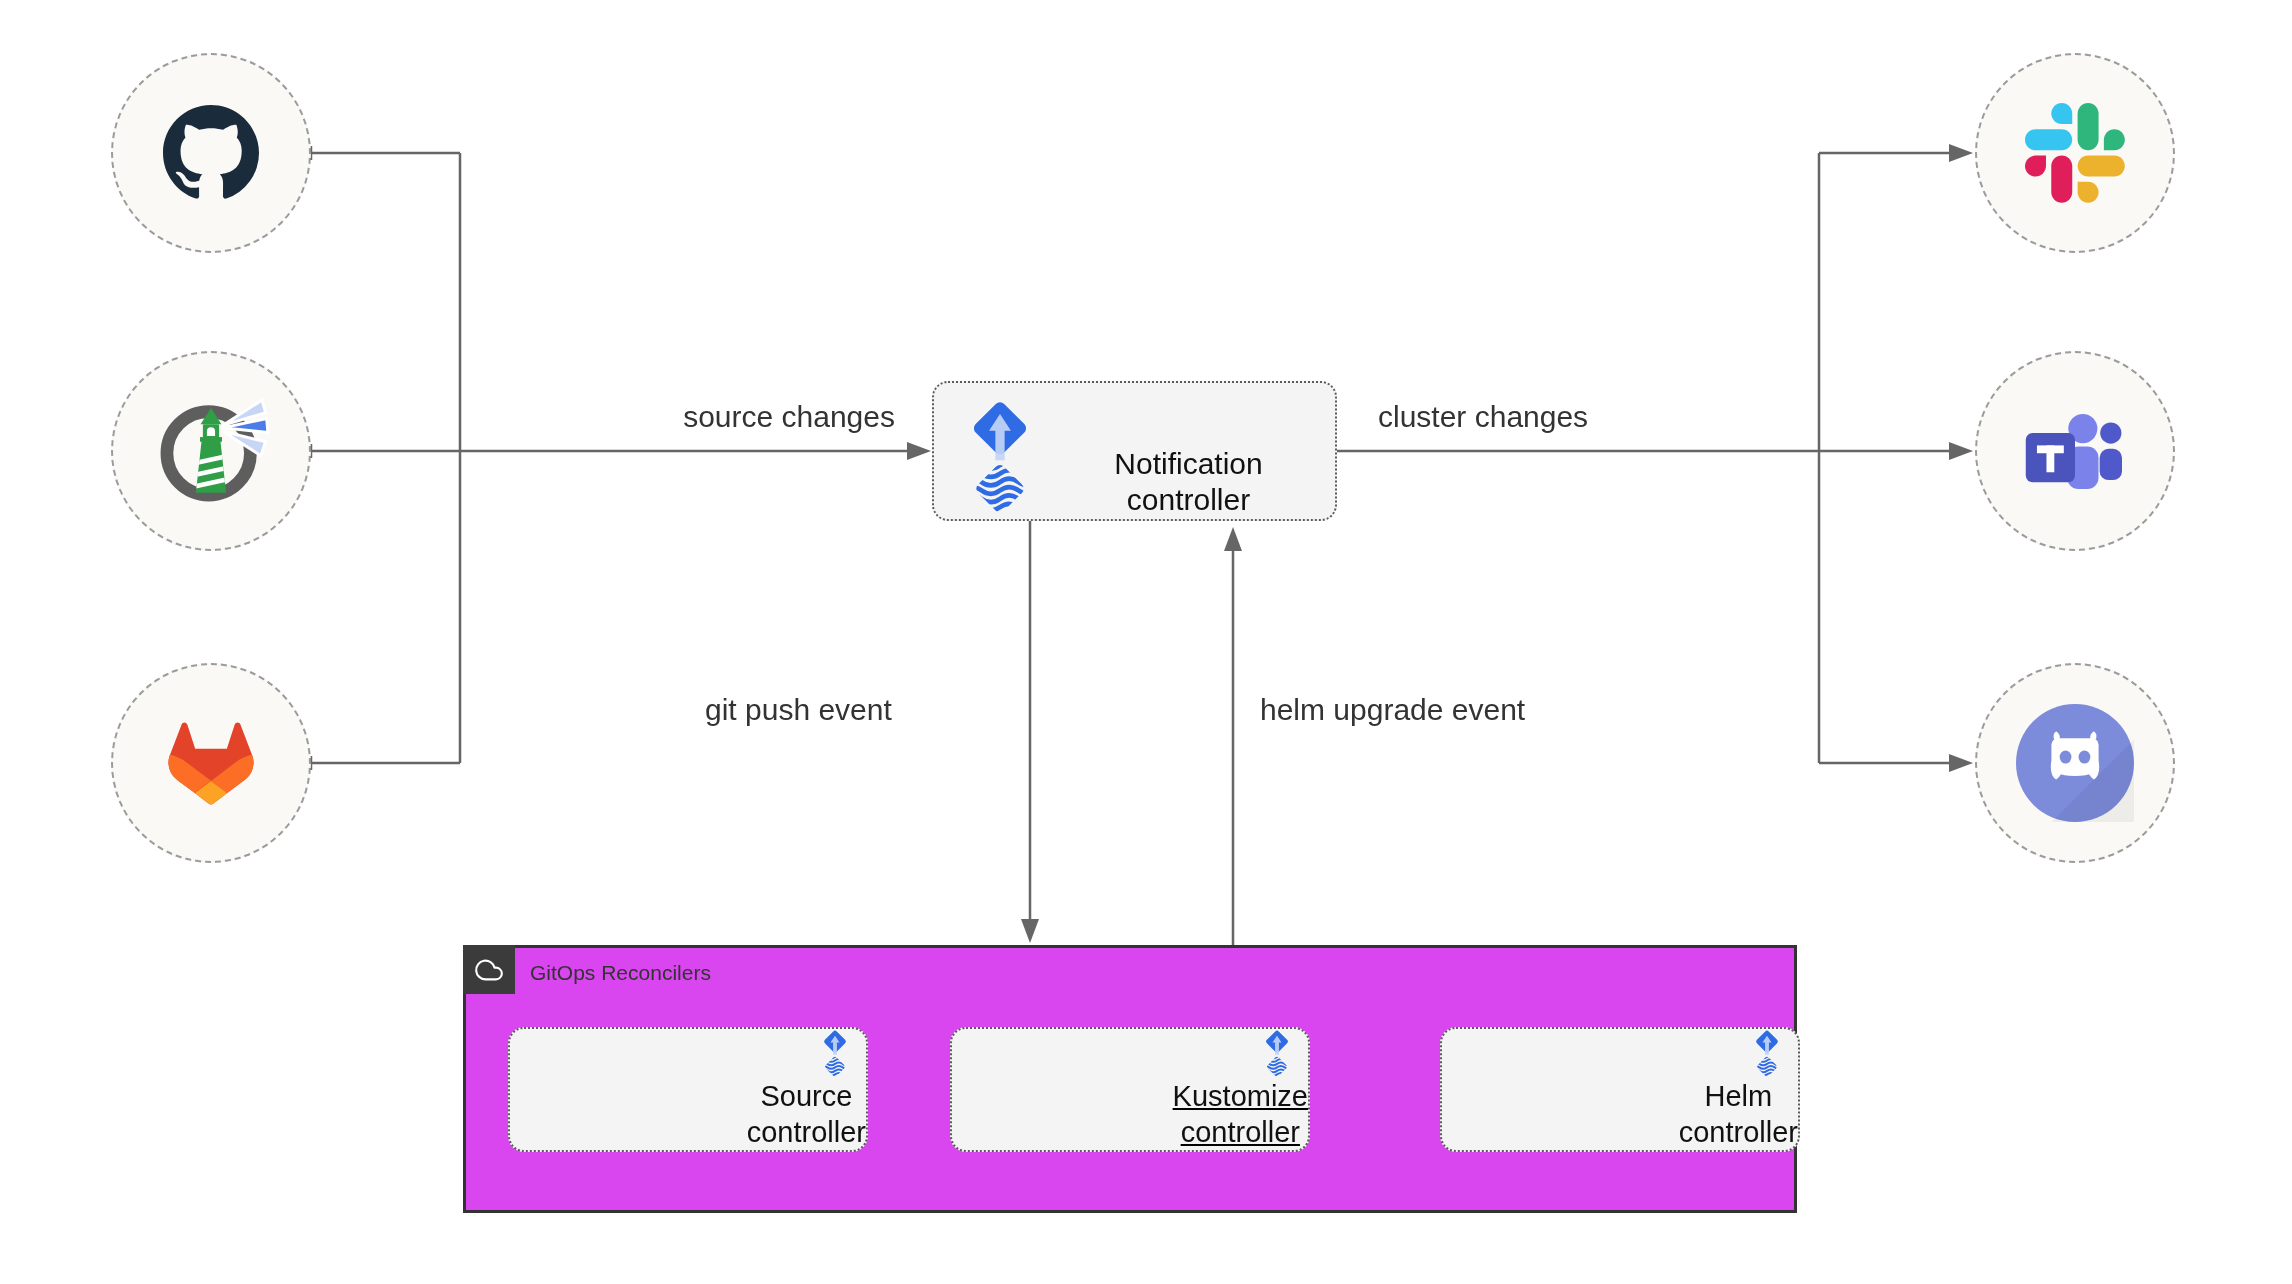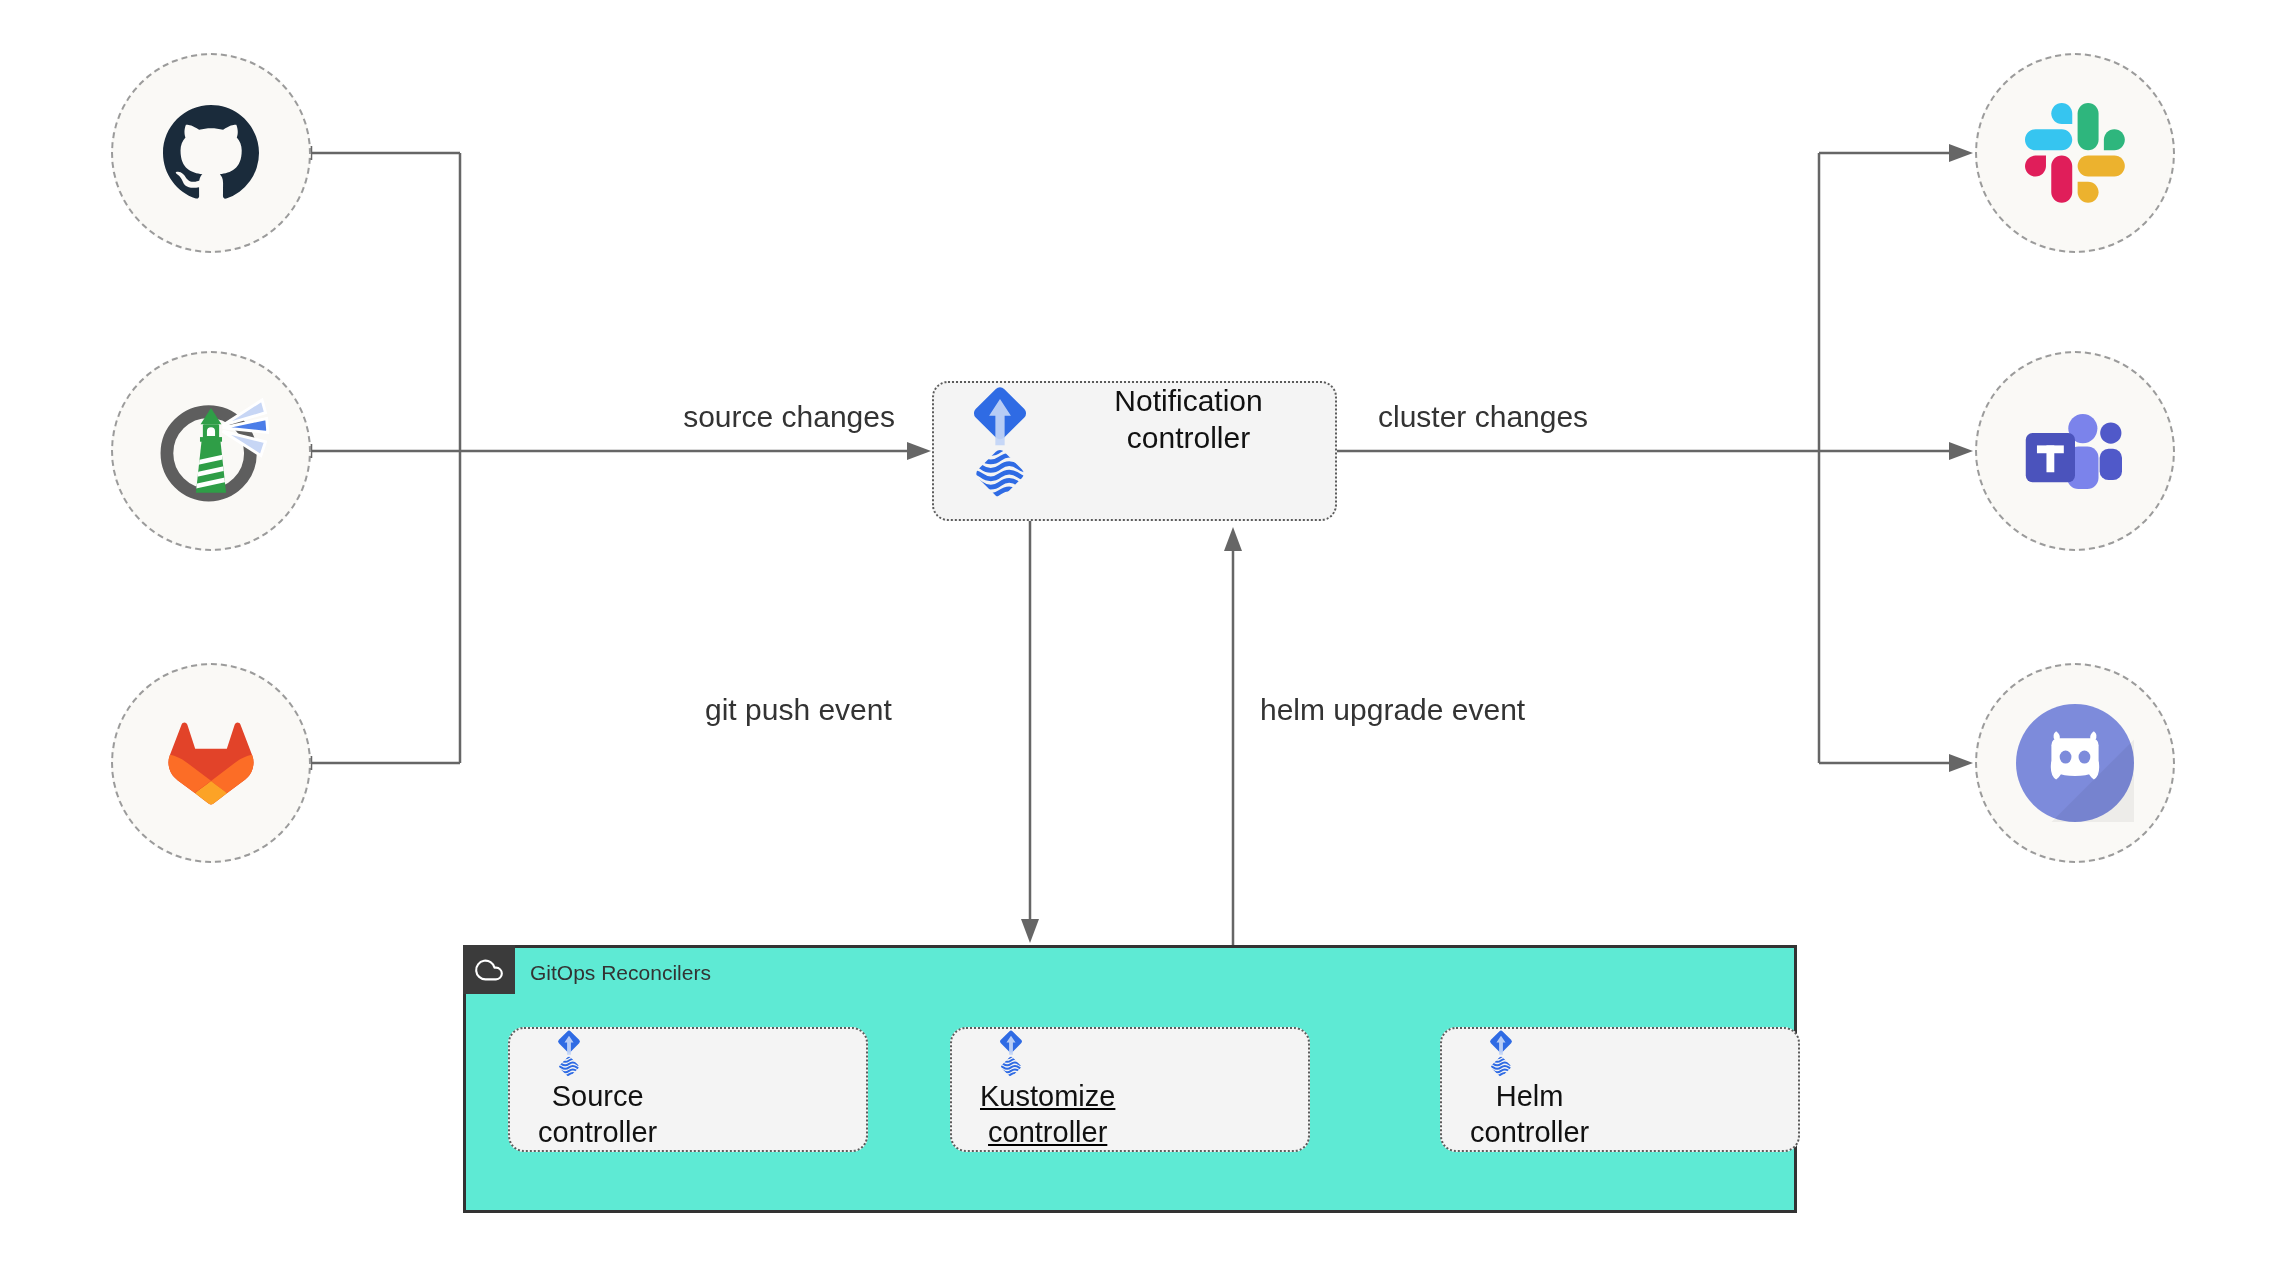--- a/index.html
+++ b/index.html
@@ -2,29 +2,29 @@
 <html><head>
 <meta charset="utf-8">
 <style>
   html,body{margin:0;padding:0;background:#ffffff;}
   #canvas{position:relative;width:2292px;height:1284px;background:#ffffff;
           font-family:"Liberation Sans","DejaVu Sans",sans-serif;overflow:hidden;}
   .circle{position:absolute;width:200px;height:200px;border-radius:50%;
           border:2px dashed #9b9b9b;background:#faf9f6;box-sizing:border-box;
           display:flex;align-items:center;justify-content:center;}
   .node-box{position:absolute;border:2px dotted #5b5b5b;border-radius:16px;background:#f4f4f4;
-            box-sizing:border-box;display:flex;align-items:flex-start;}
+            box-sizing:border-box;display:flex;align-items:flex-end;}
   .node-box .txt{flex:1;text-align:center;color:#111;line-height:1.22;}
   .nb-big{width:405px;height:140px;padding-left:24px;}
   .nb-big .txt{font-size:30px;}
   .nb-small{width:360px;height:125px;padding-left:28px;flex-direction:column;}
   .nb-small .txt{font-size:29px;}
   .edge-label{position:absolute;font-size:30px;color:#333;white-space:nowrap;}
   .group-box{position:absolute;left:463px;top:945px;width:1334px;height:268px;
-             border:3px solid #333333;background:#5eead4;box-sizing:border-box;}
+             border:3px solid #333333;background:#d946ef;box-sizing:border-box;}
   .group-tab{position:absolute;left:-3px;top:-3px;width:52px;height:49px;background:#3b3b3b;
              display:flex;align-items:center;justify-content:center;}
   .group-title{position:absolute;left:64px;top:13px;font-size:21px;color:#333;}
   .ctrl-1{left:42px;top:79px;}
   .ctrl-2{left:484px;top:79px;text-decoration:underline;}
   .ctrl-3{left:974px;top:79px;}
   #wires{position:absolute;left:0;top:0;pointer-events:none;}
   .defs-holder{position:absolute;width:0;height:0;overflow:hidden;}
 </style>
 </head>

